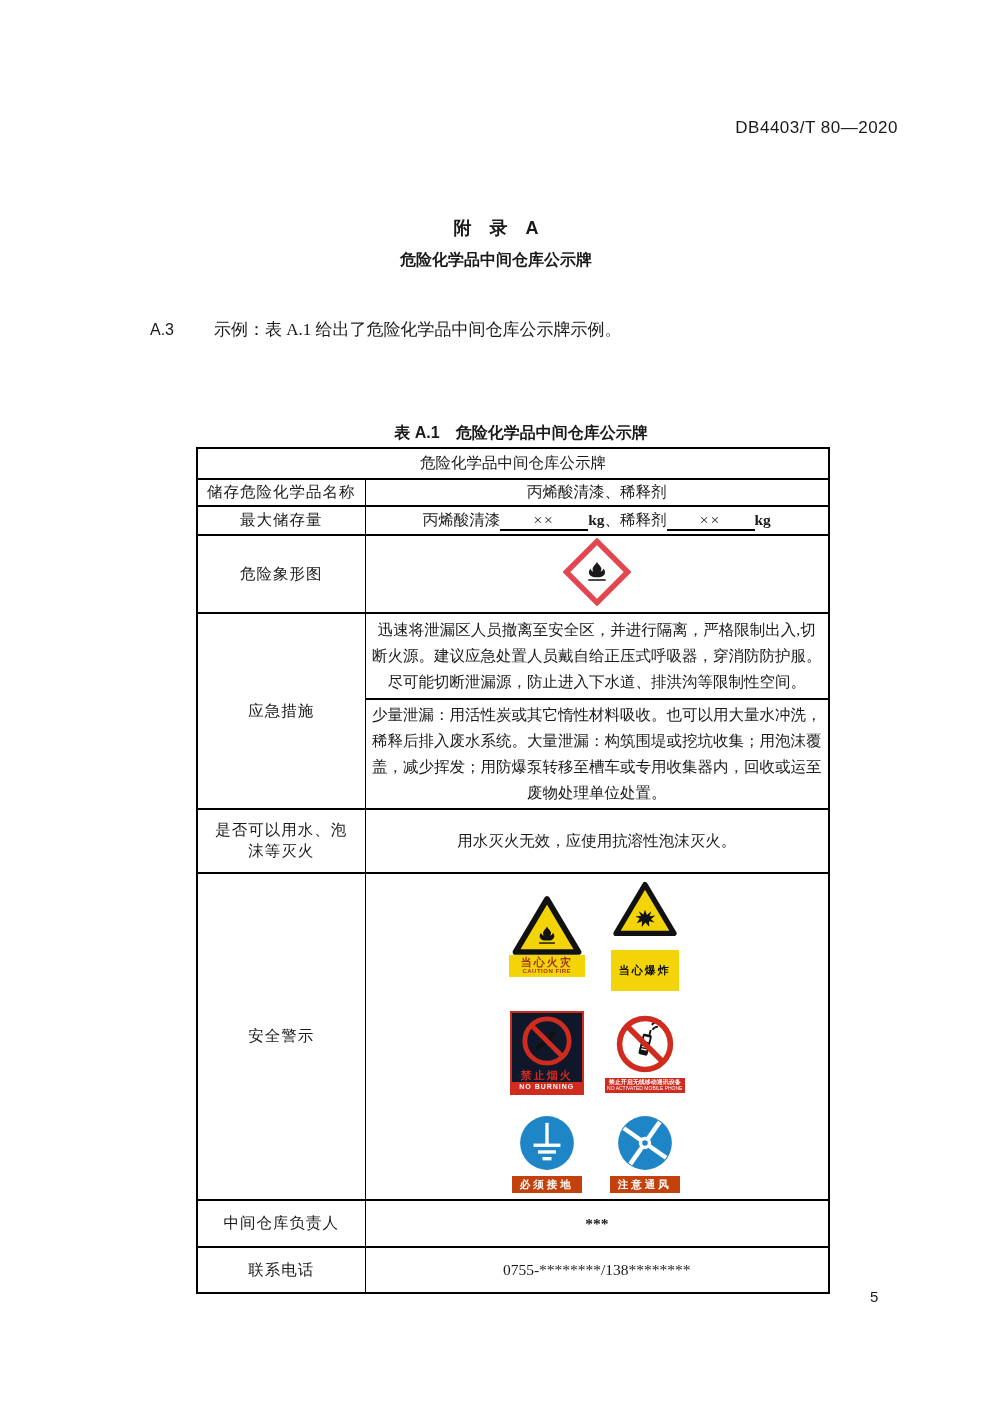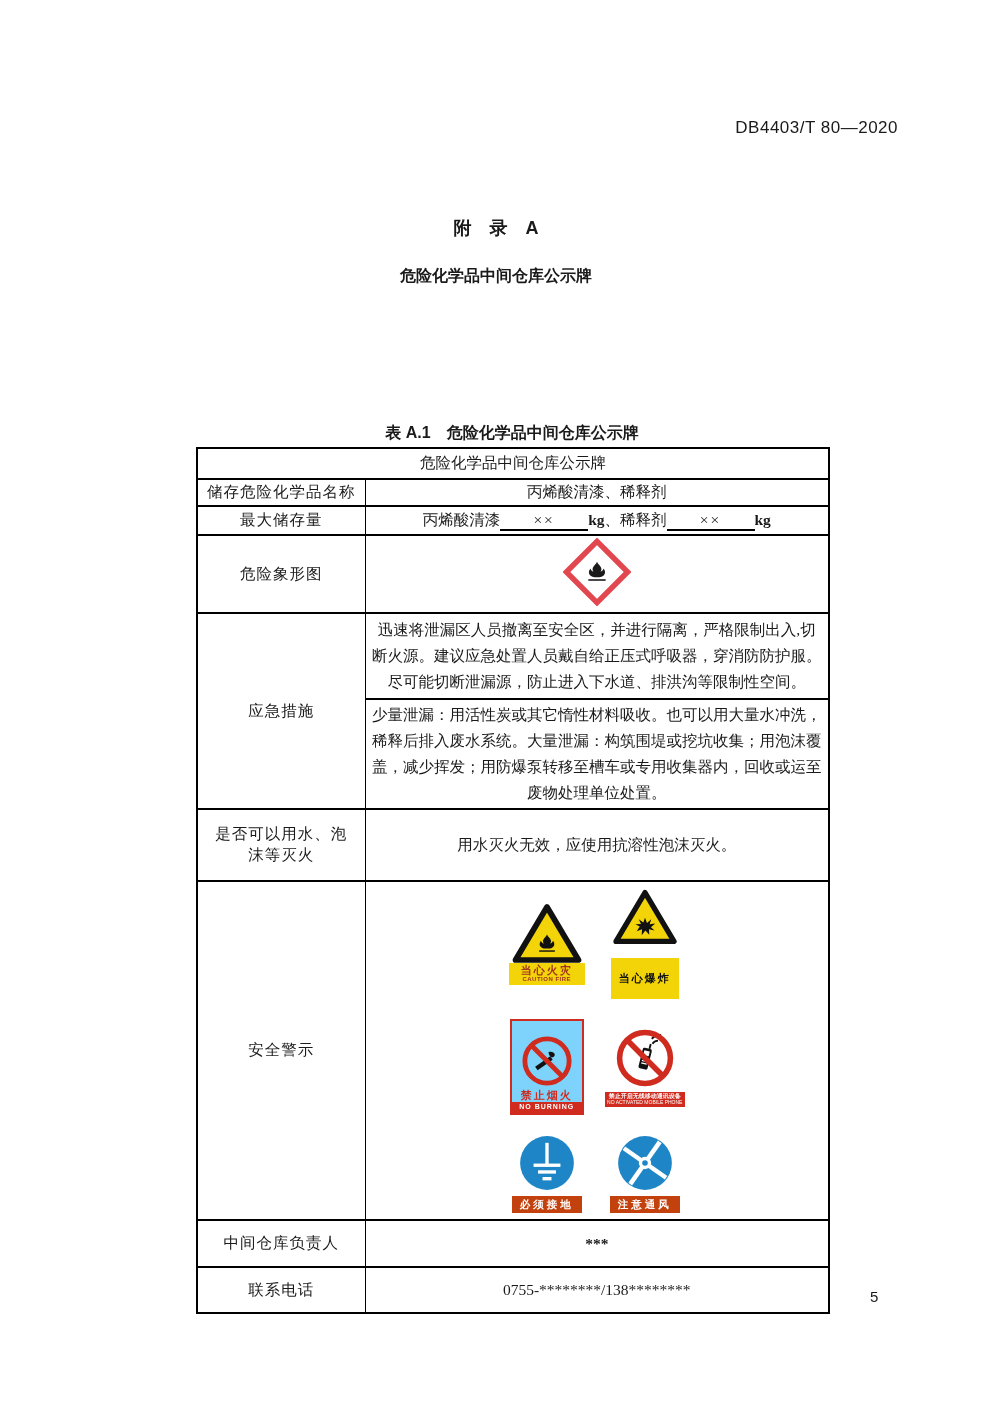--- a/index.html
+++ b/index.html
@@ -10,35 +10,35 @@
   }
   .doc-header {
     position:absolute; top:118px; right:94px;
     font-family:"Liberation Sans","DejaVu Sans",sans-serif;
     font-size:17px; letter-spacing:.5px;
   }
   .titles {
     position:absolute; top:216px; left:0; width:100%; text-align:center;
     font-family:"Liberation Sans","DejaVu Sans",sans-serif; font-weight:bold;
   }
-  .t1 { font-size:18px; margin-bottom:26px; white-space:pre; }
+  .t1 { font-size:18px; margin-bottom:10px; white-space:pre; }
   .t2 { font-size:15.5px; margin-bottom:9px; }
   .t3 { font-size:16px; }
   .clauses {
     position:absolute; top:317px; left:88px; width:814px;
     font-size:17px; line-height:26px; text-align:justify;
   }
   .clause { margin:0; text-indent:62px; }
   .clause + .clause { margin-top:5px; }
   .cnum {
     display:inline-block; width:64px; text-indent:0;
     font-family:"Liberation Sans","DejaVu Sans",sans-serif; font-size:16px;
   }
   .tbl-caption {
-    position:absolute; top:423px; left:196px; width:632px; text-align:center;
+    position:absolute; top:423px; left:205px; width:632px; text-align:center;
     font-family:"Liberation Sans","DejaVu Sans",sans-serif; font-weight:bold; font-size:16px;
   }
   table.notice {
     position:absolute; top:447px; left:196px; width:632px;
     border-collapse:collapse; table-layout:fixed; border:2px solid #000;
   }
   table.notice td {
     border:1px solid #000; border-top-width:2px; border-bottom-width:2px;
     text-align:center; vertical-align:middle; font-size:15.5px; padding:2px 6px;
   }
@@ -54,21 +54,21 @@
     justify-content:center; justify-items:center; align-items:center; padding:4px 0;gap:20px;
   }
   .sign { display:flex; flex-direction:column; align-items:center;
     font-family:"Liberation Sans","DejaVu Sans",sans-serif; line-height:1.15; }
   .lab-yellow { background:#f3d408; text-align:center; padding:1px 5px 2px; }
   .lab-yellow.attached { margin-top:-2px; width:66px; }
   .cn-fire { font-size:11px; font-weight:bold; letter-spacing:2px; color:#a03420; }
   .en-fire { font-size:6px; font-weight:bold; letter-spacing:.5px; color:#a03420; white-space:nowrap; }
   .lab-yellow.expl { margin-top:12px; padding:14px 8px; }
   .cn-expl { font-size:11px; font-weight:bold; letter-spacing:2px; color:#111; }
-  .sign.noburn { border:2px solid #cf2b1e; background:#7dd3fc; padding:13px 4px 0; width:62px; }
+  .sign.noburn { border:2px solid #cf2b1e; background:#0f172a; padding:1px 4px 0; width:62px; }
   .noburn-cn { color:#cf2b1e; font-weight:bold; font-size:11px; letter-spacing:2px; margin-top:1px; white-space:nowrap; }
   .noburn-band { background:#cf2b1e; color:#fff; font-size:7px; font-weight:bold;
     letter-spacing:1px; text-align:center; width:calc(100% + 8px); margin:1px -4px 0; padding:1px 0 2px; }
   .band2 { background:#cf2b1e; color:#fff; text-align:center; width:76px; margin-top:3px; padding:1px 2px 2px; }
   .band2-cn { font-size:6px; white-space:nowrap; overflow:hidden; font-weight:bold; }
   .band2-en { font-size:5px; white-space:nowrap; overflow:hidden; }
   .lab-blue {
     background:#c2410c; color:#fff; font-weight:bold; font-size:10.5px;
     letter-spacing:3px; padding:2px 8px 3px; margin-top:5px; white-space:nowrap;
   }
@@ -83,20 +83,21 @@
 <div class="page">
 
   <div class="doc-header">DB4403/T 80—2020</div>
 
   <div class="titles">
     <div class="t1">附　录　A</div>
     <div class="t3">危险化学品中间仓库公示牌</div>
   </div>
 
   <div class="clauses">
+    <p class="clause"><span class="cnum">A.3</span><span>示例：表 A.1 给出了危险化学品中间仓库公示牌示例。</span></p>
   </div>
 
   <div class="tbl-caption">表 A.1　危险化学品中间仓库公示牌</div>
 
   <table class="notice">
     <colgroup>
         <col style="width:168px">
         <col style="width:464px">
       </colgroup>
 
@@ -131,21 +132,21 @@
     </tr>
 
     <tr style="height:86px">
       <td class="lbl" rowspan="2">应急措施</td>
       <td class="jtext">迅速将泄漏区人员撤离至安全区，并进行隔离，严格限制出入,切断火源。建议应急处置人员戴自给正压式呼吸器，穿消防防护服。尽可能切断泄漏源，防止进入下水道、排洪沟等限制性空间。</td>
     </tr>
     <tr style="height:102px">
       <td class="jtext">少量泄漏：用活性炭或其它惰性材料吸收。也可以用大量水冲洗，稀释后排入废水系统。大量泄漏：构筑围堤或挖坑收集；用泡沫覆盖，减少挥发；用防爆泵转移至槽车或专用收集器内，回收或运至废物处理单位处置。</td>
     </tr>
 
-    <tr style="height:72px">
+    <tr style="height:64px">
       <td class="lbl" style="padding:2px 10px">是否可以用水、泡沫等灭火</td>
       <td>用水灭火无效，应使用抗溶性泡沫灭火。</td>
     </tr>
 
     <tr style="height:253px">
       <td class="lbl">安全警示</td>
       <td>
         <div class="signs-grid">
 
           <div class="sign">

